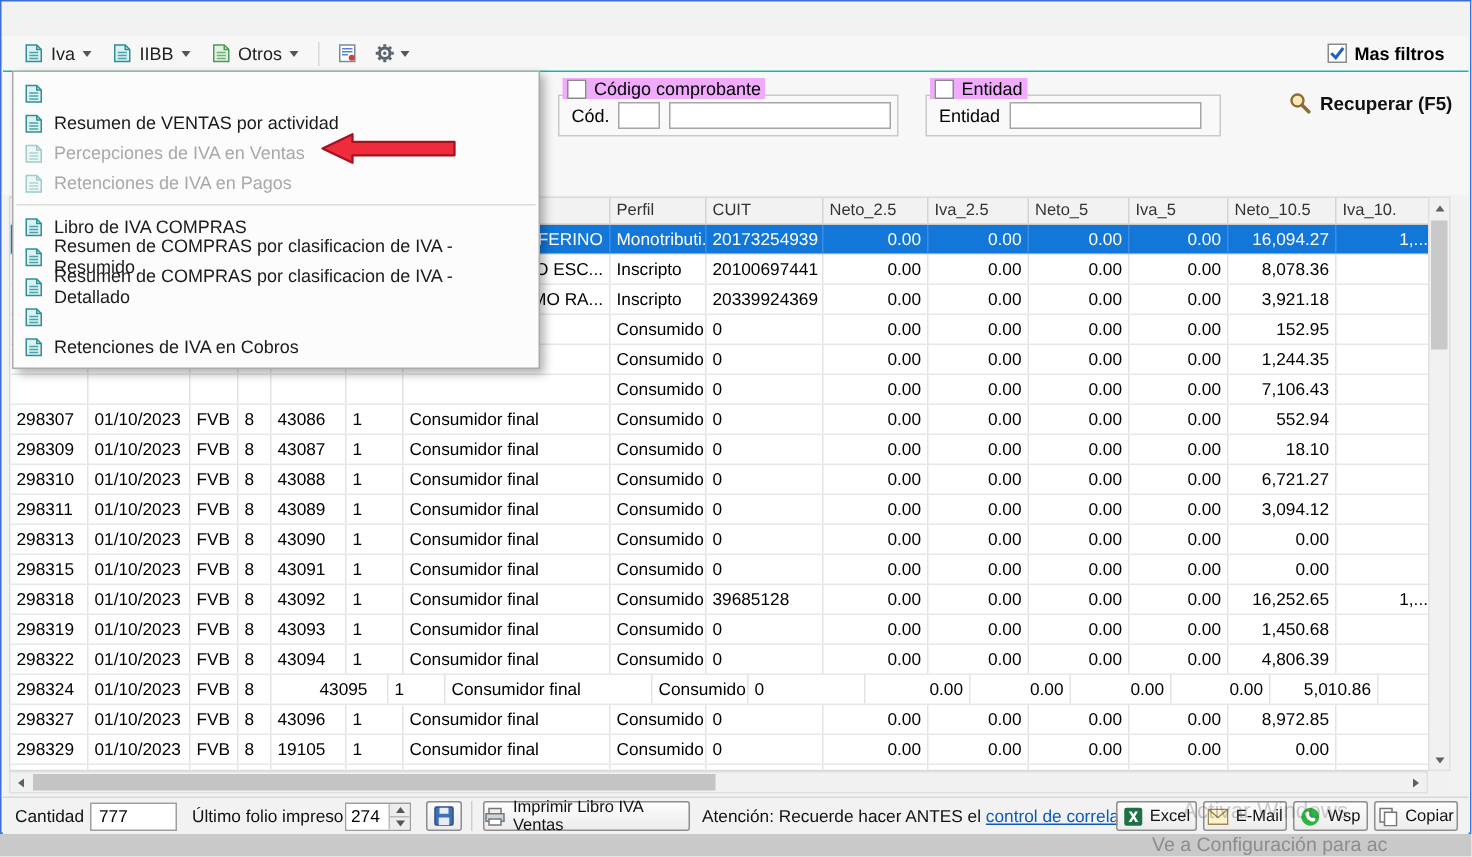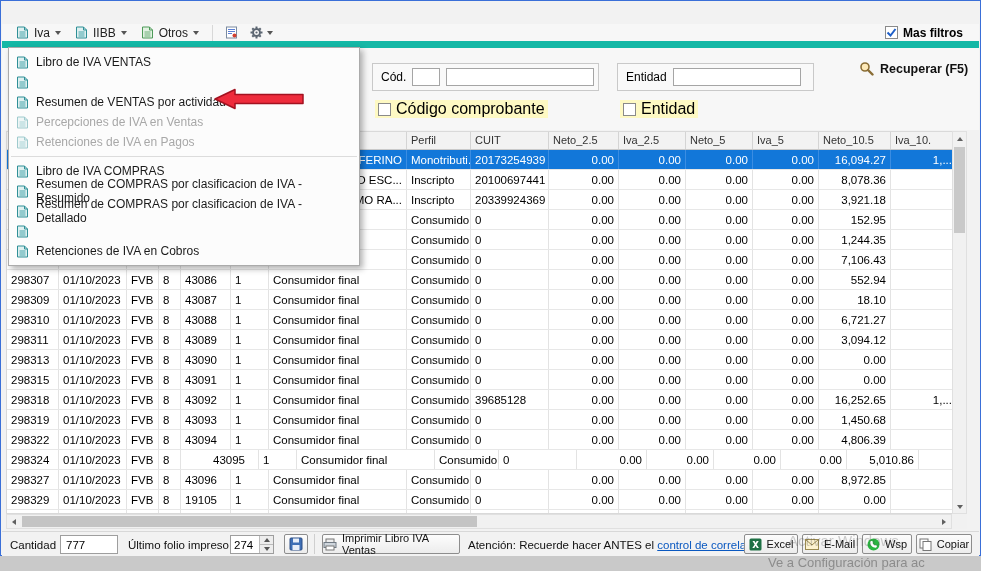--- a/index.html
+++ b/index.html
@@ -11,32 +11,32 @@
   
   .titlebar { position: absolute; left: 0; top: 0; right: 0; height: 23px; background: linear-gradient(#2f74e8,#1f60d6); display: flex; align-items: center; }
   .titlebar .title { font-size: 12px; font-weight: bold; color: #fff; padding-left: 9px; }
   .titlebar-controls { margin-left: auto; display: flex; height: 100%; }
   .tb-btn { width: 30px; display: flex; align-items: center; justify-content: center; }
   .min-bar { width: 10px; height: 2px; background: #c8d6f0; }
   .max-box { width: 9px; height: 9px; border: 1px solid #c8d6f0; border-radius: 2px; }
   .close-x { color: #ff6a45; font-weight: bold; font-size: 15px; line-height: 1; }
 
   
-  .toolbar { position: absolute; left: 1px; top: 23px; right: 1px; height: 24px; background: #f7f7f7; border-bottom: 7px solid #14b8a6; display: flex; align-items: center; padding: 0 8px; gap: 2px; }
+  .toolbar { position: absolute; left: 1px; top: 23px; right: 1px; height: 24px; background: #f7f7f7; border-bottom: 1px solid #14b8a6; display: flex; align-items: center; padding: 0 8px; gap: 2px; }
   .tool-menu { display: flex; align-items: center; gap: 5px; padding: 2px 6px; font-size: 12px; color: #222; }
   .caret { width: 0; height: 0; border-left: 3.5px solid transparent; border-right: 3.5px solid transparent; border-top: 4px solid #555; }
   .tool-sep { width: 1px; height: 16px; background: #d8d8d8; margin: 0 5px; }
   .tool-icon-btn { display: flex; align-items: center; gap: 4px; padding: 2px 5px; }
   .mas-filtros { margin-left: auto; display: flex; align-items: center; gap: 5px; font-size: 12px; font-weight: bold; padding-right: 8px; }
 
   .checkbox { width: 13px; height: 13px; background: #fff; border: 1px solid #8a8a8a; display: inline-flex; align-items: center; justify-content: center; flex: none; }
 
   
   .filter-panel { position: absolute; left: 1px; top: 47px; right: 1px; height: 82px; background: #f7f7f7; }
-  .filter-check { position: absolute; display: flex; gap: 5px; align-items: center; font-size: 16px; background: #fef9c3; padding: 0 3px; z-index: 2; margin-top: 48px; }
+  .filter-check { position: absolute; display: flex; gap: 5px; align-items: center; font-size: 12px; background: #f0abfc; padding: 0 3px; z-index: 2; }
   .groupbox { position: absolute; border: 1px solid #c9c9c9; background: #f9f9f9; display: flex; align-items: center; gap: 6px; padding: 0 8px; font-size: 12px; }
   .textbox { background: #fff; border: 1px solid #a5a5a5; height: 18px; font-size: 12px; padding: 0 3px; font-family: inherit; }
   .recuperar { position: absolute; left: 858px; top: 60px; display: flex; align-items: center; gap: 6px; font-size: 12.5px; font-weight: bold; color: #111; }
 
   
   .grid { position: absolute; left: 5px; top: 130px; width: 946px; height: 383px; background: #fff; overflow: hidden; border: 1px solid #d9d9d9; border-right: none; }
   .grid-header { display: flex; height: 18px; background: #f2f2f2; border-bottom: 1px solid #c9c9c9; }
   .gh-cell { flex: none; border-right: 1px solid #d4d4d4; font-size: 11px; color: #333; padding: 2px 4px 0; white-space: nowrap; overflow: hidden; }
   .grid-row { display: flex; height: 20px; border-bottom: 1px solid #e7e7e7; background: #fff; }
   .grid-row.selected { background: #1277d9; color: #fff; }
@@ -562,30 +562,20 @@
 
   <div class="menu-popup" id="iva-menu">
       <div class="menu-item">
         <span class="mi-icon">
           <svg width="13" height="13" viewBox="0 0 13 13">
             <path d="M1.5 1h7l3 3v8h-10z" fill="#def0f0" stroke="#2e8f96"></path>
             <path d="M8.5 1v3h3" fill="none" stroke="#2e8f96"></path>
             <path d="M3.5 6h6M3.5 8h6M3.5 10h6" stroke="#49a5ab"></path>
           </svg>
         </span>
-        <span>Libro de IVA VENTAS</span>
-      </div>
-      <div class="menu-item">
-        <span class="mi-icon">
-          <svg width="13" height="13" viewBox="0 0 13 13">
-            <path d="M1.5 1h7l3 3v8h-10z" fill="#def0f0" stroke="#2e8f96"></path>
-            <path d="M8.5 1v3h3" fill="none" stroke="#2e8f96"></path>
-            <path d="M3.5 6h6M3.5 8h6M3.5 10h6" stroke="#49a5ab"></path>
-          </svg>
-        </span>
       </div>
       <div class="menu-item">
         <span class="mi-icon">
           <svg width="13" height="13" viewBox="0 0 13 13">
             <path d="M1.5 1h7l3 3v8h-10z" fill="#def0f0" stroke="#2e8f96"></path>
             <path d="M8.5 1v3h3" fill="none" stroke="#2e8f96"></path>
             <path d="M3.5 6h6M3.5 8h6M3.5 10h6" stroke="#49a5ab"></path>
           </svg>
         </span>
         <span>Resumen de VENTAS por actividad</span>

